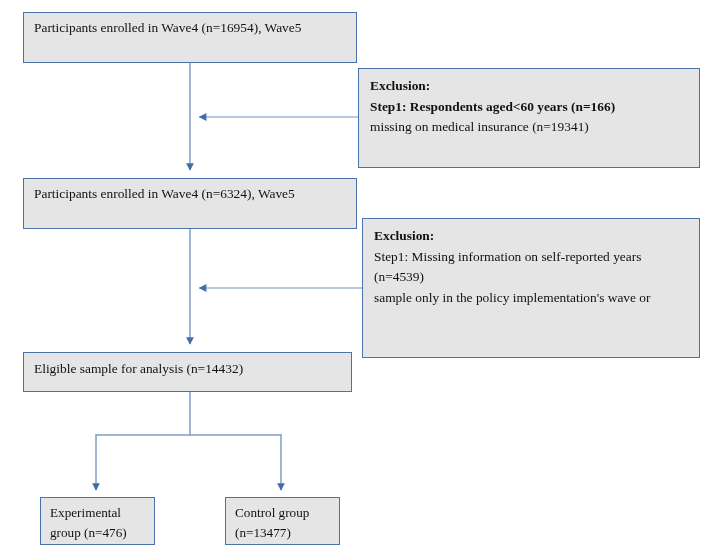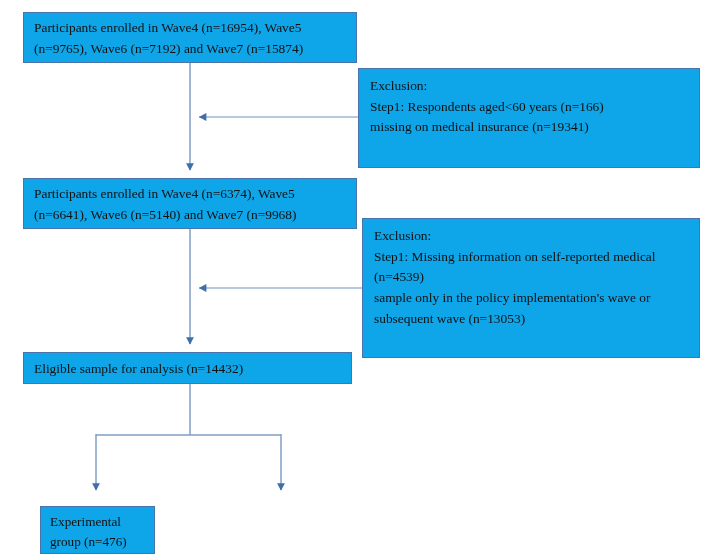--- a/index.html
+++ b/index.html
@@ -18,21 +18,21 @@
   #flow {
     position: absolute;
     left: 0; top: 0;
     width: 717px;
     height: 557px;
   }
   .box {
     position: absolute;
     box-sizing: border-box;
     border: 1.4px solid #4a72ab;
-    background: #0ea5e9;
+    background: #e5e5e5;
     z-index: 3;
   }
   .box .txt {
     display: block;
     font-size: 13.4px;
     line-height: 1.54;
     text-align: justify;
     text-justify: inter-word;
     color: #111111;
     padding: 0;
@@ -41,40 +41,39 @@
   
   #box-enrolled-initial {
     left: 23px; top: 12px; width: 334px; height: 51px;
     padding: 5px 9px 5px 10px;
   }
   #box-enrolled-filtered {
     left: 23px; top: 178px; width: 334px; height: 51px;
     padding: 5px 9px 5px 10px;
   }
   #box-eligible {
-    left: 23px; top: 352px; width: 329px; height: 32px;
+    left: 23px; top: 352px; width: 329px; height: 40px;
     padding: 6px 9px 5px 10px;
   }
   #box-eligible .txt { text-align: left; }
   
   #box-exclusion-1 {
     left: 358px; top: 68px; width: 342px; height: 100px;
     padding: 7px 11px 5px 11px;
   }
   #box-exclusion-2 {
     left: 362px; top: 218px; width: 338px; height: 140px;
     padding: 7px 11px 5px 11px;
   }
-  .excl-head { text-align: left; }
+  .excl-head { text-align: left; font-weight: bold; }
   .excl-last { text-align: right; }
   
   #box-experimental {
     left: 40px; top: 497px; width: 115px; height: 48px;
     padding: 5px 8px 4px 9px;
-    margin-top: 9px;
   }
   #box-control {
     left: 225px; top: 497px; width: 115px; height: 48px;
     padding: 5px 8px 4px 9px;
   }
   #box-experimental .txt, #box-control .txt {
     font-size: 13.2px;
     line-height: 1.55;
   }
   
@@ -113,45 +112,46 @@
 
     <line x1="96" y1="435" x2="281" y2="435" stroke="#7f9fc4" stroke-width="1.5"></line>
 
     <line x1="96" y1="434" x2="96" y2="490" stroke="#7f9fc4" stroke-width="1.5" marker-end="url(#arrow-down)"></line>
 
     <line x1="281" y1="434" x2="281" y2="490" stroke="#7f9fc4" stroke-width="1.5" marker-end="url(#arrow-down)"></line>
   </svg>
 
   <div class="box" id="box-enrolled-initial">
     <span class="txt">Participants  enrolled  in  Wave4  (n=16954),  Wave5</span>
-    <span class="txt">(n=9765), Wave6 (n=7192) and Wave7 (n=15874)</span>
   </div>
 
   <div class="box" id="box-exclusion-1">
     <span class="txt excl-head">Exclusion:</span>
     <span class="txt excl-head">Step1: Respondents aged&lt;60 years (n=166)</span>
     <span class="txt excl-last">missing on medical insurance (n=19341)</span>
   </div>
 
   <div class="box" id="box-enrolled-filtered">
-    <span class="txt">Participants  enrolled  in  Wave4  (n=6374),  Wave5</span>
-    <span class="txt">(n=6641), Wave6 (n=5140) and Wave7 (n=9968)</span>
+    <span class="txt">Participants  enrolled  in  Wave4  (n=6324),  Wave5</span>
   </div>
 
   <div class="box" id="box-exclusion-2">
     <span class="txt excl-head">Exclusion:</span>
-    <span class="txt">Step1:  Missing  information  on  self-reported  medical</span>
+    <span class="txt">Step1:  Missing  information  on  self-reported  years</span>
     <span class="txt excl-last">(n=4539)</span>
     <span class="txt">sample  only  in  the  policy  implementation's  wave  or</span>
-    <span class="txt excl-last">subsequent wave (n=13053)</span>
   </div>
 
   <div class="box" id="box-eligible">
     <span class="txt">Eligible sample for analysis (n=14432)</span>
   </div>
 
   <div class="box" id="box-experimental">
     <span class="txt">Experimental</span>
     <span class="txt">group (n=476)</span>
   </div>
 
+  <div class="box" id="box-control">
+    <span class="txt">Control  group</span>
+    <span class="txt">(n=13477)</span>
+  </div>
 
 </div>
 
 </body></html>

